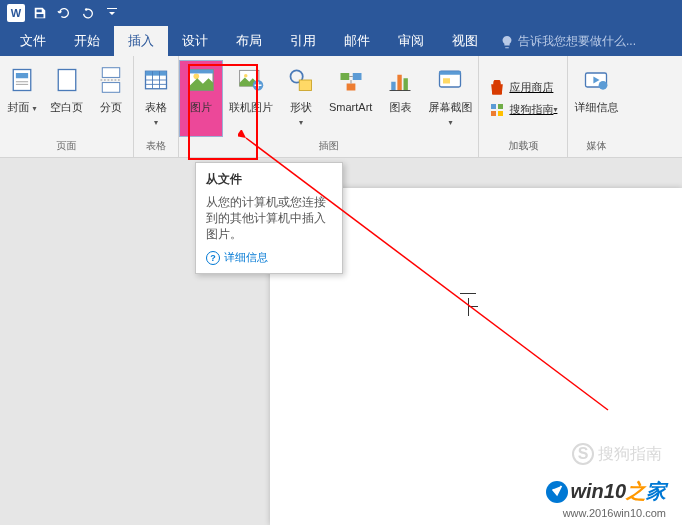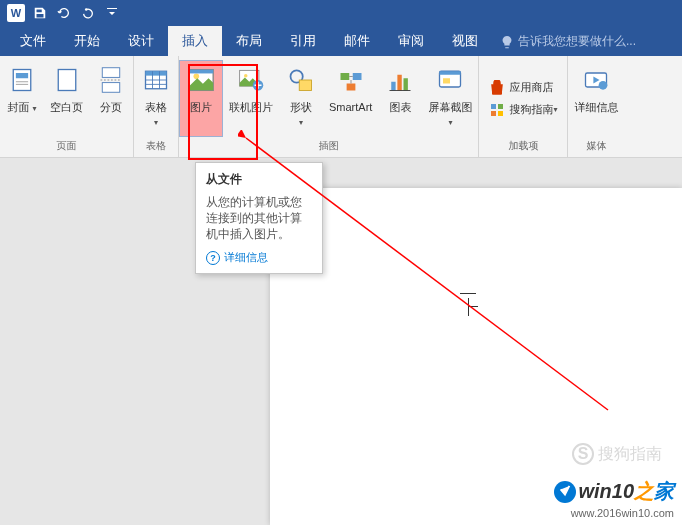--- a/index.html
+++ b/index.html
@@ -19,45 +19,45 @@
     .group { display: flex; flex-direction: column; position: relative; padding: 4px 0 2px 0; }
     .group-sep { border-right: 1px solid #d4d4d4; }
     .group-buttons { display: flex; flex: 1; }
     .group-label { text-align: center; font-size: 10px; color: #666; padding: 2px 0; }
     
     .rbtn { display: flex; flex-direction: column; align-items: center; padding: 4px 6px; cursor: pointer; min-width: 42px; }
     .rbtn .icon-box { width: 32px; height: 32px; display: flex; align-items: center; justify-content: center; margin-bottom: 4px; }
     .rbtn .label { font-size: 11px; color: #333; text-align: center; line-height: 14px; }
     .dropdown-arrow { font-size: 8px; color: #555; }
     
-    .rbtn.highlighted { background: #fca5a5; border: 1px solid #9bb1d4; padding: 3px 5px; }
-    
-    .small-stack { display: flex; flex-direction: column; justify-content: center; padding: 2px 6px; }
+    .rbtn.highlighted { background: #ec4899; border: 1px solid #9bb1d4; padding: 3px 5px; }
+    
+    .small-stack { display: flex; flex-direction: column; justify-content: center; padding: 2px 6px; text-decoration: underline; }
     .small-btn { display: flex; align-items: center; padding: 3px 4px; cursor: pointer; font-size: 11px; color: #333; }
     .small-btn .sicon { width: 16px; height: 16px; margin-right: 4px; display: flex; align-items: center; justify-content: center; }
     
-    .tooltip { position: absolute; top: 162px; left: 195px; width: 128px; background: #fff; border: 1px solid #c6c6c6; box-shadow: 2px 2px 6px rgba(0,0,0,0.2); padding: 8px 10px; z-index: 100; }
+    .tooltip { position: absolute; top: 162px; left: 195px; width: 148px; background: #fff; border: 1px solid #c6c6c6; box-shadow: 2px 2px 6px rgba(0,0,0,0.2); padding: 8px 10px; z-index: 100; }
     .tooltip-title { font-weight: bold; font-size: 12px; color: #333; margin-bottom: 6px; }
     .tooltip-desc { font-size: 12px; color: #555; line-height: 16px; margin-bottom: 8px; }
     .tooltip-more { font-size: 11px; color: #0078d4; display: flex; align-items: center; }
     .tooltip-more .qicon { width: 14px; height: 14px; border: 1px solid #0078d4; border-radius: 50%; display: flex; align-items: center; justify-content: center; margin-right: 4px; font-weight: bold; font-size: 9px; }
     
     .annotation-box { position: absolute; top: 64px; left: 188px; width: 70px; height: 96px; border: 2px solid #ff0000; pointer-events: none; z-index: 200; }
     .arrow-svg { position: absolute; top: 130px; left: 238px; width: 380px; height: 290px; pointer-events: none; z-index: 190; }
     
     .document-area { position: absolute; top: 158px; left: 0; width: 682px; height: 367px; background: #e6e6e6; }
     .page { position: absolute; top: 30px; left: 270px; width: 412px; height: 337px; background: #fff; box-shadow: 0 0 6px rgba(0,0,0,0.2); }
     .cursor-mark { position: absolute; top: 110px; left: 198px; width: 1px; height: 18px; background: #333; }
     .cursor-mark::before { content: ''; position: absolute; top: -5px; left: -8px; width: 16px; height: 1px; background: #333; }
     .cursor-mark::after { content: ''; position: absolute; top: 8px; left: 0; width: 10px; height: 1px; background: #333; }
     
     .watermark { position: absolute; bottom: 60px; right: 20px; color: #d9d9d9; font-size: 16px; display: flex; align-items: center; }
     .watermark-icon { width: 22px; height: 22px; border: 2px solid #d9d9d9; border-radius: 50%; display: flex; align-items: center; justify-content: center; margin-right: 4px; font-weight: bold; }
     
-    .logo-area { position: absolute; bottom: 6px; right: 8px; text-align: right; margin-top: 41px; }
+    .logo-area { position: absolute; bottom: 6px; right: 16px; text-align: right; margin-top: 41px; }
     .win10-logo { font-weight: bold; font-style: italic; font-size: 20px; color: #333; display: flex; align-items: center; justify-content: flex-end; }
     .logo-ball { width: 22px; height: 22px; background: #0078d4; border-radius: 50%; display: flex; align-items: center; justify-content: center; color: #fff; margin-right: 2px; }
     .zhi { color: #ff9800; }
     .jia { color: #0078d4; }
     .url { font-size: 11px; color: #666; margin-top: 2px; }
   </style>
 </head>
 <body>
 
 <div class="titlebar">
@@ -83,22 +83,22 @@
   <div class="qat-icon">
       <svg width="10" height="10" viewBox="0 0 10 10">
         <path fill="#fff" d="M0 0h10v1H0zM2 4l3 3 3-3z"></path>
       </svg>
     </div>
 </div>
 
 <div class="tabs">
   <div class="tab">文件</div>
   <div class="tab">开始</div>
+  <div class="tab active">插入</div>
   <div class="tab">设计</div>
-  <div class="tab active">插入</div>
   <div class="tab">布局</div>
   <div class="tab">引用</div>
   <div class="tab">邮件</div>
   <div class="tab">审阅</div>
   <div class="tab">视图</div>
   <div class="tell-me">
     <svg width="14" height="14" viewBox="0 0 16 16">
         <path fill="#b8c9e6" d="M8 1a5 5 0 0 0-3 9v2h6v-2a5 5 0 0 0-3-9zM6 14h4v1H6z"></path>
       </svg>
     <span>告诉我您想要做什么...</span>

